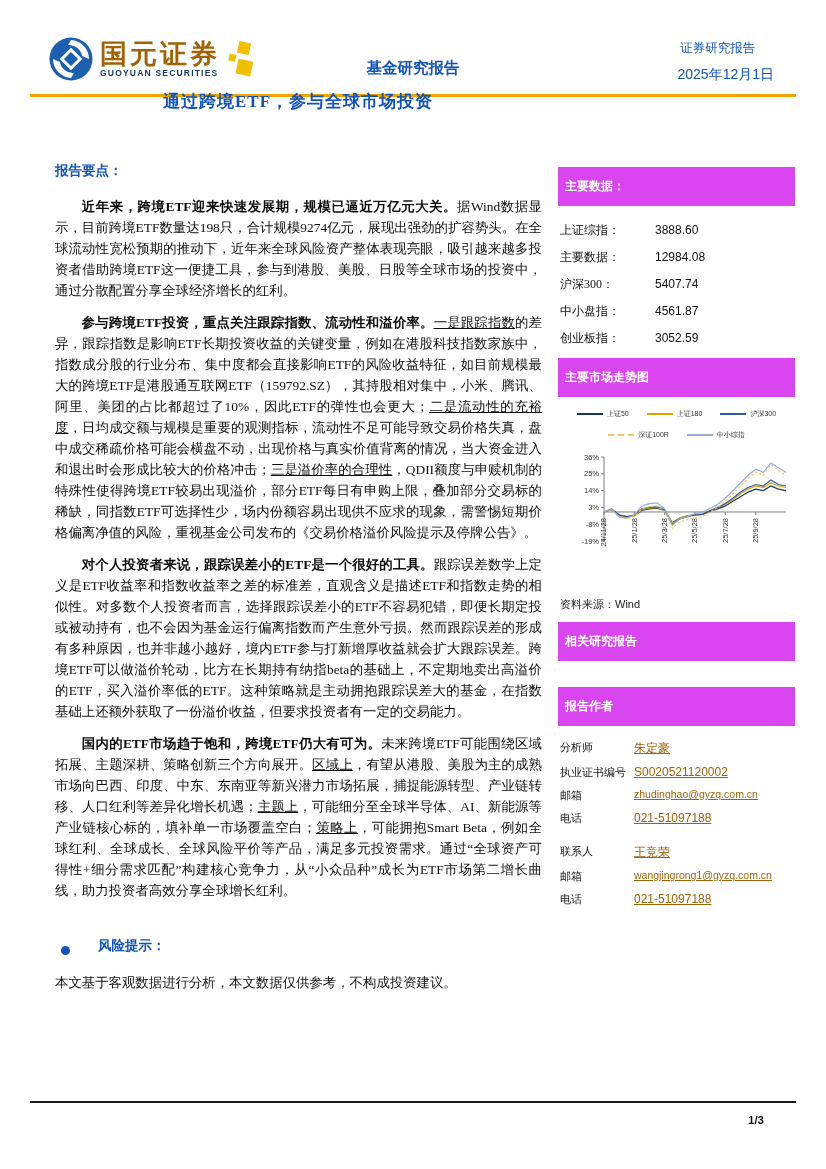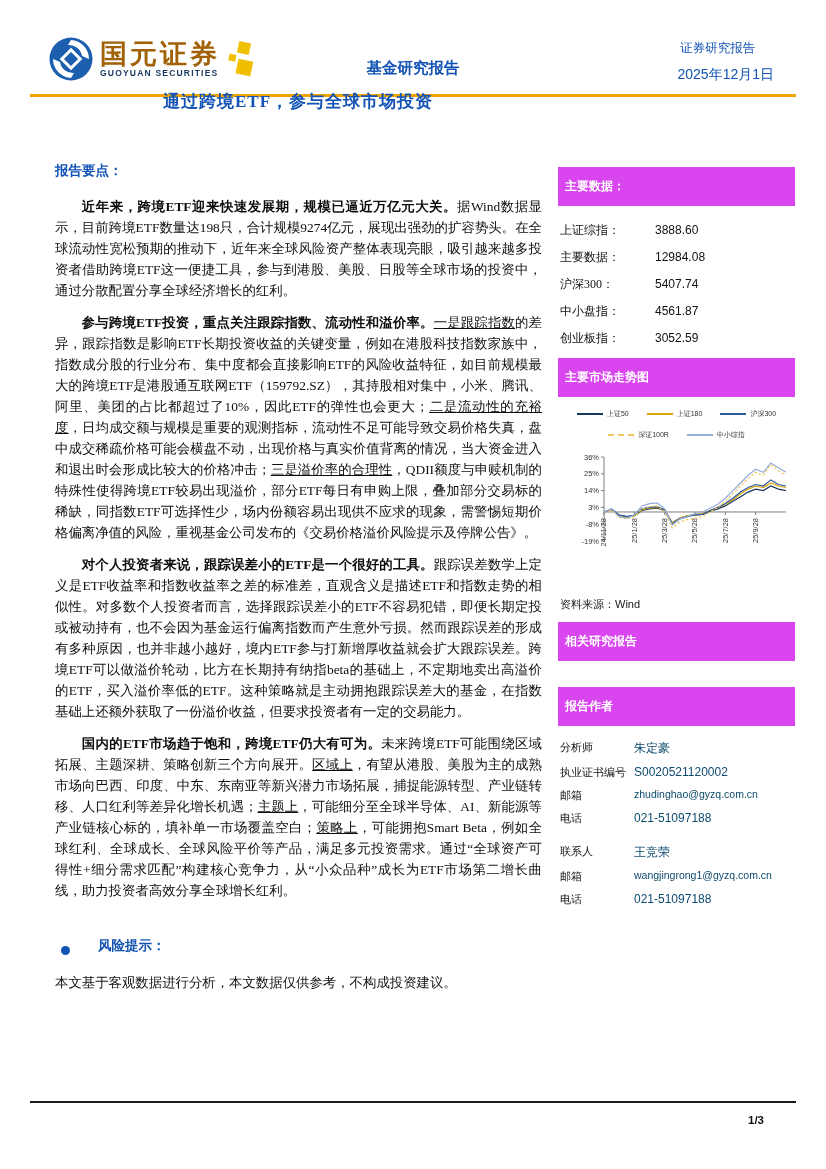--- a/index.html
+++ b/index.html
@@ -50,21 +50,21 @@
   .legend-line { width:26px; height:0; border-top:2px solid #000; }
   .legend-line.dashed { border-top-style:dashed; }
   .legend-label { font-size:7px; color:#333; }
   .chart-svg { display:block; }
   .src-line { font-size:11px; margin:6px 0 10px 2px; color:#222; }
   .src-label { font-family:"Liberation Serif",serif; }
   .related-gap { height:26px; }
   .auth-rows { padding:6px 0 0 2px; }
   .auth-row { display:flex; margin-top:8px; align-items:flex-start; }
   .auth-label { width:74px; font-size:11px; font-family:"Liberation Serif",serif; flex:0 0 auto; }
-  .auth-value { color:#0c4a6e; font-size:12px; }
+  .auth-value { color:#a16207; font-size:12px;text-decoration:underline; }
   .auth-value.email { font-size:10.5px; }
   .auth-row.gapped { margin-top:18px; }
   
   .footer-rule { position:absolute; left:30px; right:30px; top:1101px; border-top:2px solid #1a1a1a; }
   .footer-disclaimer { position:absolute; left:36px; top:1168px; font-size:11.5px; color:#222; }
   .footer-page { position:absolute; right:62px; top:1114px; font-size:11.5px; font-weight:bold; font-family:"Liberation Sans",sans-serif; }
 </style>
 </head>
 <body>
 

